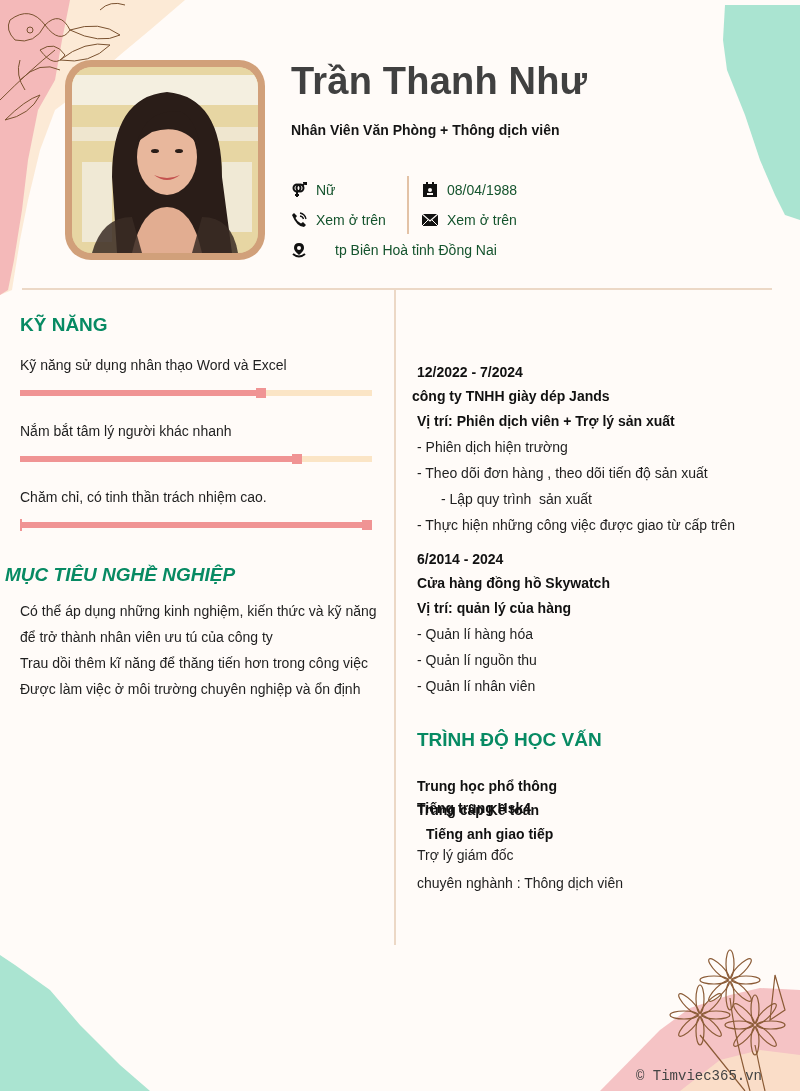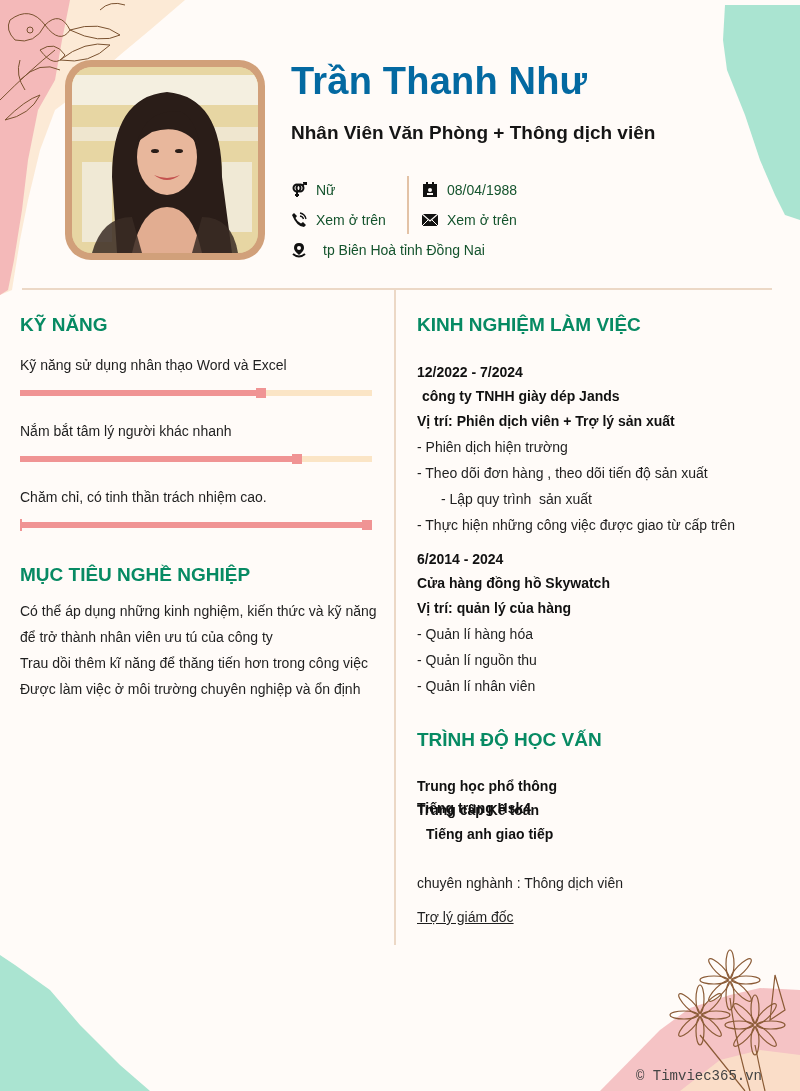--- a/index.html
+++ b/index.html
@@ -24,25 +24,25 @@
       position: absolute; left: 65px; top: 60px; width: 200px; height: 200px;
       border-radius: 26px; background: #d1a07a; padding: 7px;
     }
     .photo {
       width: 100%; height: 100%; border-radius: 20px; overflow: hidden;
       background: linear-gradient(180deg, #e9d9a7 0%, #e6d2a0 40%, #d9c28f 100%);
       position: relative;
     }
     .name {
       position: absolute; left: 291px; top: 60px;
-      font-size: 38px; font-weight: bold; color: #0369a1; letter-spacing: 0.2px;
+      font-size: 38px; font-weight: bold; color: #404040; letter-spacing: 0.2px;
     }
     .title {
       position: absolute; left: 291px; top: 122px;
-      font-size: 19px; font-weight: bold; color: #151515;
+      font-size: 14px; font-weight: bold; color: #151515;
     }
     .contact { position: absolute; font-size: 14px; color: #14532d; display: flex; align-items: center; }
     .contact .ic { width: 18px; height: 18px; display: inline-flex; align-items: center; justify-content: center; margin-right: 8px; }
     .vsep { position: absolute; left: 407px; top: 176px; width: 1.5px; height: 58px; background: #e3c2a6; }
 
     .hline { position: absolute; left: 22px; top: 288px; width: 750px; height: 2px; background: #ecd8c6; }
     .vline { position: absolute; left: 394px; top: 290px; width: 2px; height: 655px; background: #ecd8c6; }
 
     .section-title {
       position: absolute; font-size: 19px; font-weight: bold; color: #078a63;
@@ -186,21 +186,21 @@
     <span>Xem ở trên</span>
   </div>
   <div class="contact" style="left:290px;top:241px;">
     <span class="ic">
       <svg width="16" height="16" viewBox="0 0 16 16">
           <path d="M8,1 Q13,1 13,6 Q13,9 8,13 Q3,9 3,6 Q3,1 8,1 Z" fill="#111"></path>
           <circle cx="8" cy="6" r="2" fill="#fffbf8"></circle>
           <path d="M2,12 Q8,17 14,12" stroke="#111" stroke-width="2" fill="none"></path>
         </svg>
     </span>
-    <span style="margin-left:7px;">tp Biên Hoà tỉnh Đồng Nai</span>
+    <span style="margin-left:19px;">tp Biên Hoà tỉnh Đồng Nai</span>
   </div>
 
   <div class="vsep"></div>
 
   <div class="contact" style="left:421px;top:181px;">
     <span class="ic">
       <svg width="16" height="16" viewBox="0 0 16 16">
           <rect x="1" y="2" width="14" height="13" fill="#111"></rect>
           <rect x="4" y="0" width="2" height="3" fill="#111"></rect>
           <rect x="10" y="0" width="2" height="3" fill="#111"></rect>
@@ -237,45 +237,44 @@
     <div class="bar-fill" style="width:282px;"></div>
     <div class="bar-knob" style="left:272px;"></div>
   </div>
 
   <div class="txt" style="left:20px;top:489px;">Chăm chỉ, có tinh thần trách nhiệm cao.</div>
   <div class="bar-track" style="left:20px;top:522px;width:352px;background:#f09494;">
     <div class="bar-start"></div>
     <div class="bar-knob" style="left:342px;"></div>
   </div>
 
-  <div class="section-title" style="left:20px;top:564px;">MỤC TIÊU NGHỀ NGHIỆP</div>
+  <div class="section-title" style="left:5px;top:564px;font-style:italic;">MỤC TIÊU NGHỀ NGHIỆP</div>
   <div class="txt" style="left:20px;top:629px;">để trở thành nhân viên ưu tú của công ty</div>
   <div class="txt" style="left:20px;top:603px;">Có thể áp dụng những kinh nghiệm, kiến thức và kỹ năng</div>
   <div class="txt" style="left:20px;top:655px;">Trau dồi thêm kĩ năng để thăng tiến hơn trong công việc</div>
   <div class="txt" style="left:20px;top:681px;">Được làm việc ở môi trường chuyên nghiệp và ổn định</div>
 
-  <div class="section-title" style="left:417px;top:314px;">KINH NGHIỆM LÀM VIỆC</div>
 
   <div class="txt bold" style="left:417px;top:364px;">12/2022 - 7/2024</div>
-  <div class="txt bold" style="left:422px;top:388px;">công ty TNHH giày dép Jands</div>
+  <div class="txt bold" style="left:412px;top:388px;">công ty TNHH giày dép Jands</div>
   <div class="txt bold" style="left:417px;top:413px;">Vị trí: Phiên dịch viên + Trợ lý sản xuất</div>
   <div class="txt" style="left:417px;top:439px;">- Phiên dịch hiện trường</div>
   <div class="txt" style="left:417px;top:465px;">- Theo dõi đơn hàng , theo dõi tiến độ sản xuất</div>
   <div class="txt" style="left:441px;top:491px;white-space:pre;">- Lập quy trình  sản xuất</div>
   <div class="txt" style="left:417px;top:517px;">- Thực hiện những công việc được giao từ cấp trên</div>
 
   <div class="txt bold" style="left:417px;top:551px;">6/2014 - 2024</div>
   <div class="txt bold" style="left:417px;top:575px;">Cửa hàng đồng hồ Skywatch</div>
   <div class="txt bold" style="left:417px;top:600px;">Vị trí: quản lý của hàng</div>
   <div class="txt" style="left:417px;top:626px;">- Quản lí hàng hóa</div>
   <div class="txt" style="left:417px;top:652px;">- Quản lí nguồn thu</div>
   <div class="txt" style="left:417px;top:678px;">- Quản lí nhân viên</div>
 
   <div class="section-title" style="left:417px;top:729px;">TRÌNH ĐỘ HỌC VẤN</div>
   <div class="txt bold" style="left:417px;top:778px;">Trung học phổ thông</div>
   <div class="txt bold" style="left:417px;top:802px;">Trung cấp Kế toán</div>
   <div class="txt bold" style="left:426px;top:826px;">Tiếng anh giao tiếp</div>
   <div class="txt bold" style="left:417px;top:800px;">Tiếng trung Hsk4</div>
   <div class="txt" style="left:417px;top:875px;">chuyên nghành : Thông dịch viên</div>
-  <div class="txt" style="left:417px;top:909px;text-decoration:underline;">Trợ lý giám đốc</div>
+  <div class="txt" style="left:417px;top:847px;">Trợ lý giám đốc</div>
 
   <div class="footer">© Timviec365.vn</div>
 </div>
 
 </body></html>

